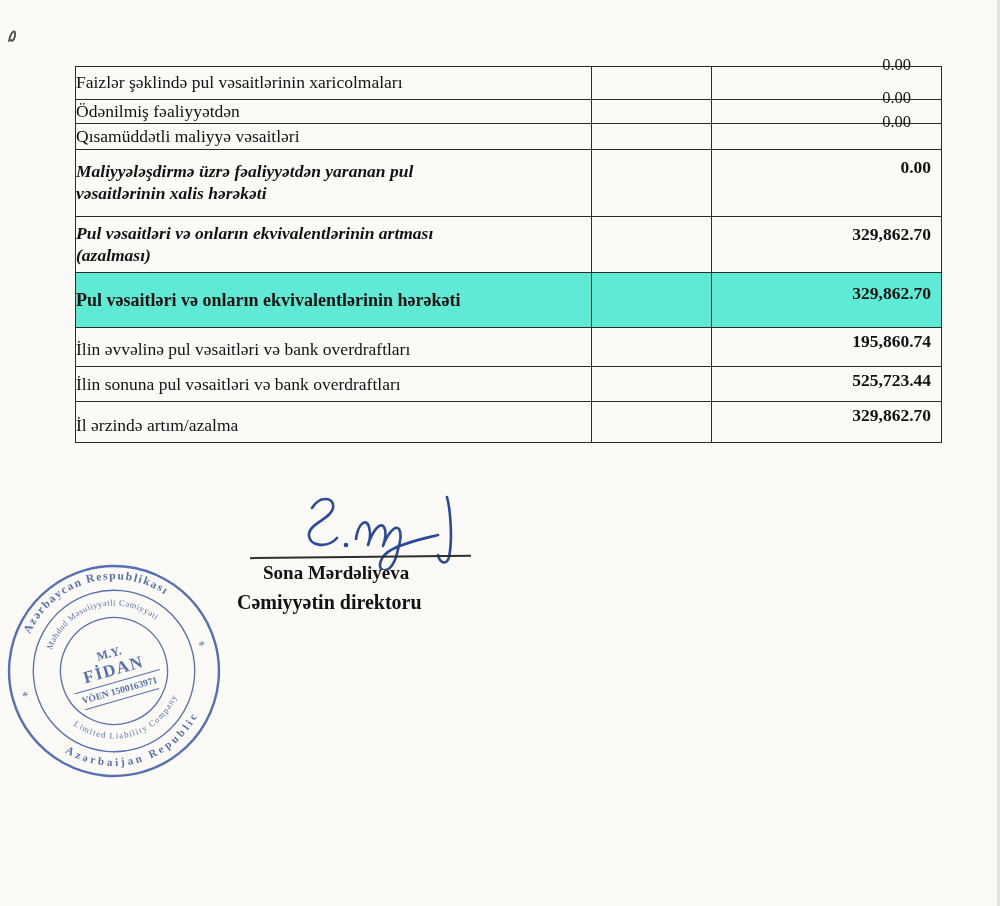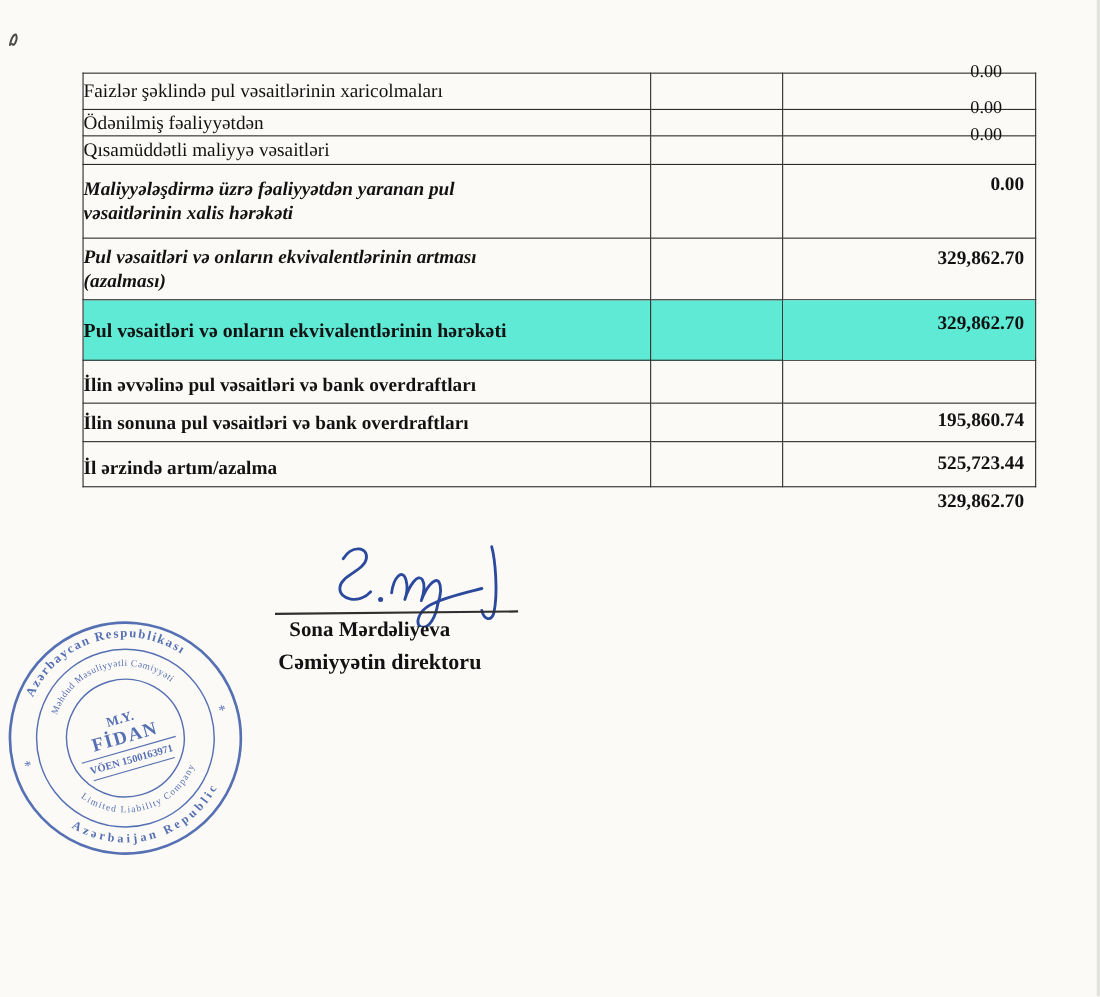--- a/index.html
+++ b/index.html
@@ -42,38 +42,38 @@
   tr.h1 td{height:32px} tr.h2 td{height:23px} tr.h3 td{height:25px}
   tr.h4 td{height:66px} tr.h5 td{height:55px} tr.h6 td{height:54px}
   tr.h7 td{height:33px} tr.h8 td{height:29px} tr.h9 td{height:35px}
 
   tr.plain td.val span { top:-12px; right:30px; font-weight:normal; font-size:16.5px; }
   tr.emph td.lab { font-weight:bold; font-style:italic; }
   tr.emph td.val span { top:7px; }
   tr.total td { background:#5eead4; }
   tr.total td.lab { font-weight:bold; font-size:18px; }
   tr.total td.val span { top:10px; }
-  tr.strong td.lab { font-weight:bold; vertical-align:bottom; padding-bottom:5px; }
-  tr.strong td.val span { top:3px;margin-top:40px; }
+  tr.strong td.lab { font-weight:normal; vertical-align:bottom; padding-bottom:5px; }
+  tr.strong td.val span { top:3px; }
 
   
   .sig-svg { position:absolute; left:280px; top:478px; }
   .sig-svg path { stroke:#2b4a9e; stroke-width:2.6; fill:none; stroke-linecap:round; stroke-linejoin:round; }
   .sig-svg circle { fill:#2b4a9e; }
   .sig-line {
     position:absolute; left:250px; top:556px; width:221px; height:2px;
     background:#2f2f2f; transform:rotate(-0.6deg);
   }
   .sig-name {
     position:absolute; left:263px; top:562px;
     font-size:19px; font-weight:bold; 
   }
   .sig-title {
     position:absolute; left:237px; top:591px;
-    font-size:20px; font-weight:bold;margin-left:16px;
+    font-size:20px; font-weight:bold;
   }
 
   
   .stamp { position:absolute; left:3px; top:560px; opacity:.88; }
   .stamp circle, .stamp line, .stamp path.ring { stroke:#3f5daa; fill:none; }
   .stamp text { fill:#3f5daa; font-family:"Liberation Serif", serif; }
   .stamp .tp-path { fill:none; stroke:none; }
 
   
   .pen-mark { position:absolute; left:4px; top:22px; }

